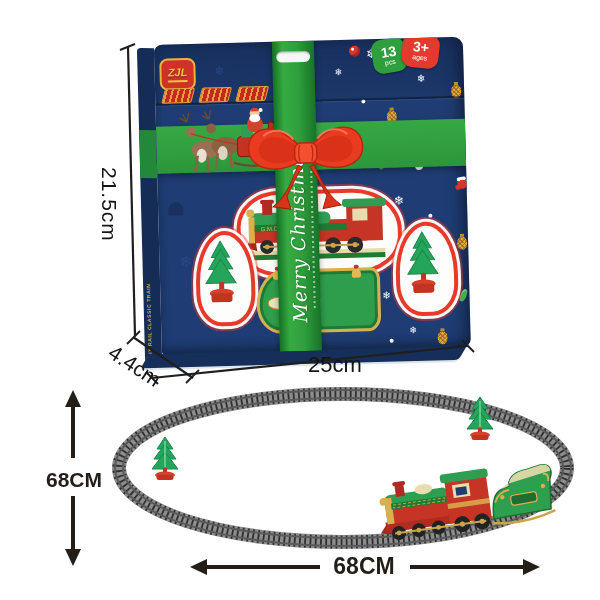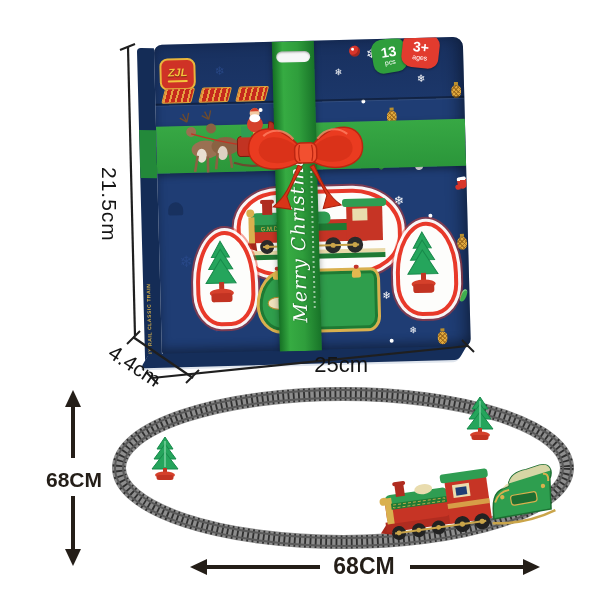--- a/index.html
+++ b/index.html
@@ -97,21 +97,21 @@
                    background:#fff;border-radius:50%;}
   .stocking{width:9px;height:12px;background:linear-gradient(#fff 0 28%,#d8352a 28% 100%);
             border-radius:2px 2px 5px 5px;transform:rotate(-10deg);}
   .stocking::after{content:'';position:absolute;left:-3px;bottom:0;width:5px;height:5px;
                    background:#d8352a;border-radius:3px 0 0 3px;}
   .bell-faint{width:15px;height:13px;background:#18315f;border-radius:8px 8px 2px 2px;}
   
   .dim-label{position:absolute;color:#151515;z-index:8;}
   .lbl-height{left:97px;top:167px;font-size:21px;writing-mode:vertical-rl;letter-spacing:1px;}
   .lbl-depth{left:106px;top:354px;font-size:21px;transform:rotate(33deg);}
-  .lbl-width{left:308px;top:352px;width:60px;font-size:22px;text-align:right;}
+  .lbl-width{left:308px;top:352px;width:60px;font-size:22px;text-align:left;}
   .lbl-track{position:absolute;color:#241e18;font-weight:bold;z-index:8;text-align:center;}
   .lbl-track-left{left:42px;top:468px;width:64px;font-size:21px;}
   .lbl-track-bottom{left:324px;top:553px;width:80px;font-size:23px;}
   svg{position:absolute;left:0;overflow:visible;}
   #dims-svg{top:0;}
   #track-svg{top:380px;}
 </style>
 </head>
 <body>
 

